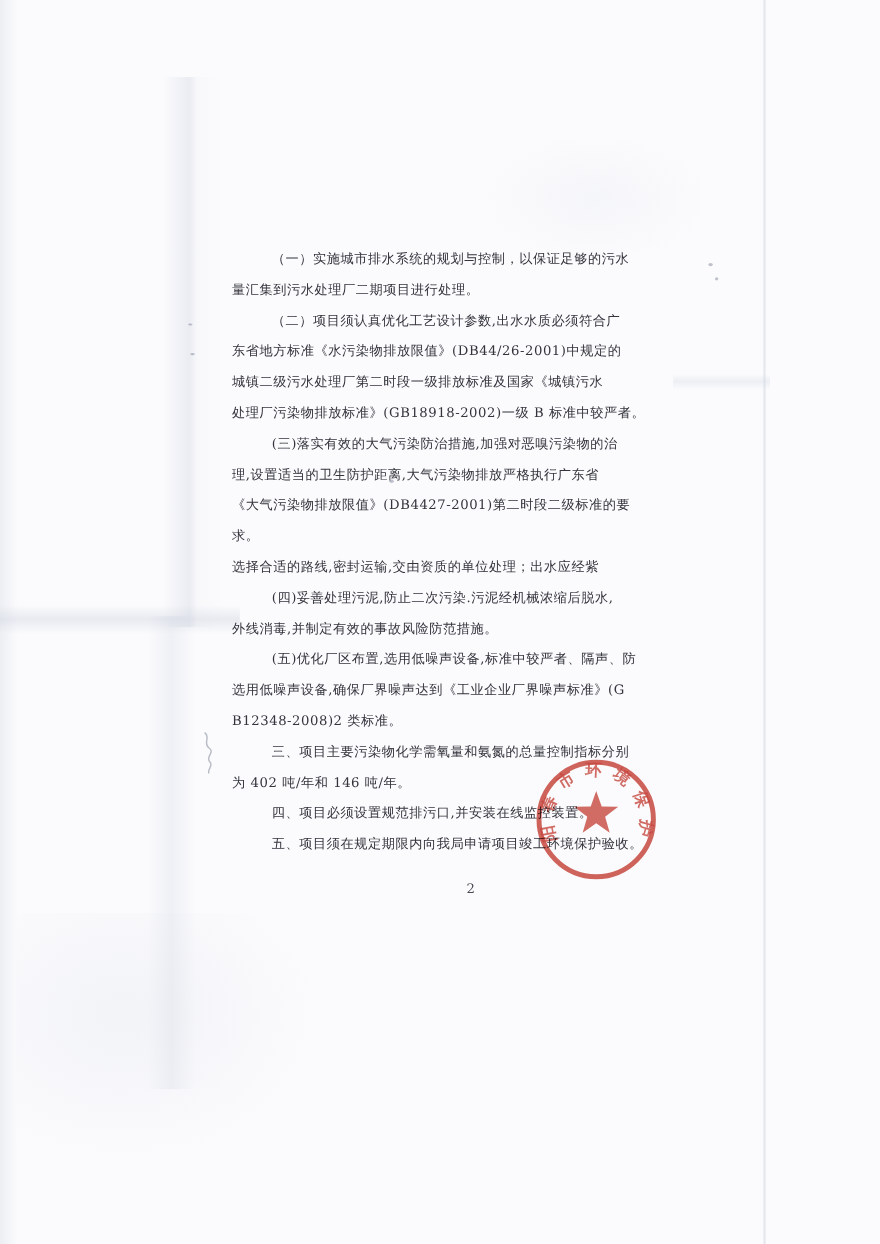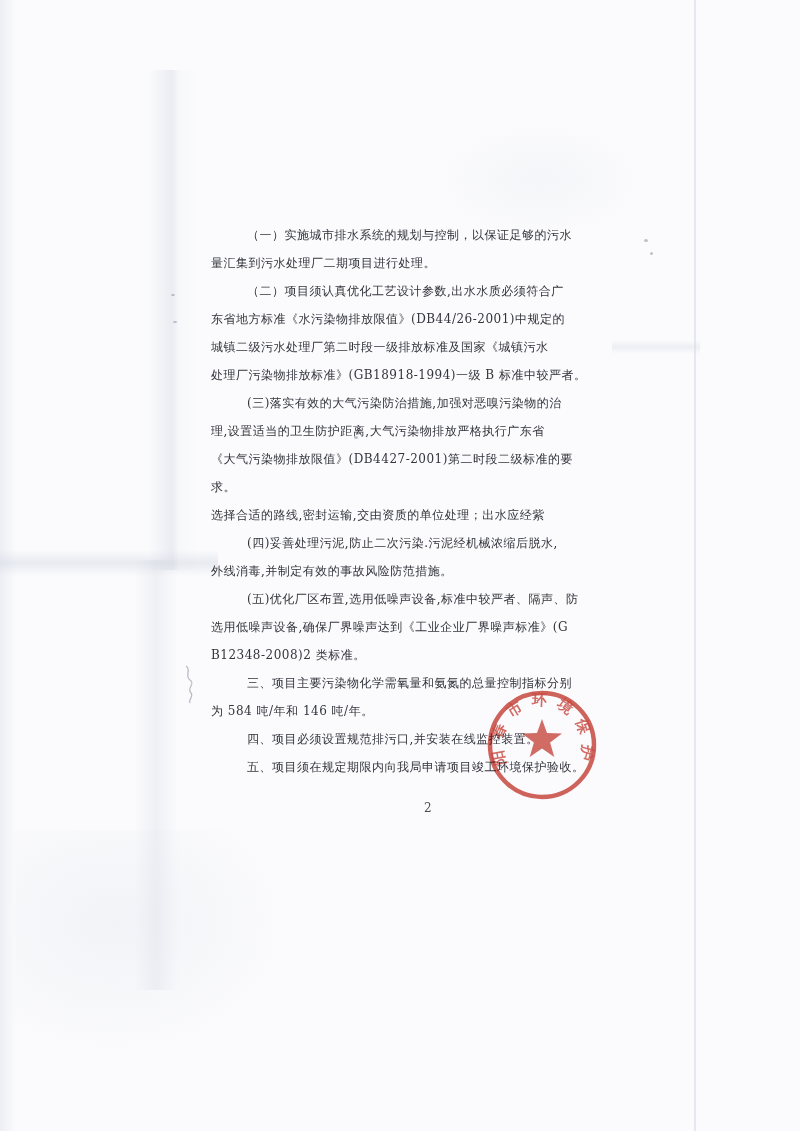--- a/index.html
+++ b/index.html
@@ -79,33 +79,33 @@
   <svg class="artifact squiggle" viewBox="0 0 26 44">
     <path d="M8,4 C14,8 6,14 12,18 C18,22 8,26 13,31 C16,34 10,38 12,41" fill="none" stroke="rgba(130,136,152,0.55)" stroke-width="1.3"></path>
   </svg>
 
   <div class="text-block">
     <div class="line ind">（一）实施城市排水系统的规划与控制，以保证足够的污水</div>
     <div class="line">量汇集到污水处理厂二期项目进行处理。</div>
     <div class="line ind">（二）项目须认真优化工艺设计参数,出水水质必须符合广</div>
     <div class="line">东省地方标准《水污染物排放限值》(DB44/26-2001)中规定的</div>
     <div class="line">城镇二级污水处理厂第二时段一级排放标准及国家《城镇污水</div>
-    <div class="line">处理厂污染物排放标准》(GB18918-1994)一级 B 标准中较严者。</div>
+    <div class="line">处理厂污染物排放标准》(GB18918-2002)一级 B 标准中较严者。</div>
     <div class="line ind">(三)落实有效的大气污染防治措施,加强对恶嗅污染物的治</div>
     <div class="line">理,设置适当的卫生防护距离,大气污染物排放严格执行广东省</div>
     <div class="line">《大气污染物排放限值》(DB4427-2001)第二时段二级标准的要</div>
     <div class="line">求。</div>
     <div class="line">选择合适的路线,密封运输,交由资质的单位处理；出水应经紫</div>
     <div class="line ind">(四)妥善处理污泥,防止二次污染.污泥经机械浓缩后脱水,</div>
     <div class="line">外线消毒,并制定有效的事故风险防范措施。</div>
     <div class="line ind">(五)优化厂区布置,选用低噪声设备,标准中较严者、隔声、防</div>
     <div class="line">选用低噪声设备,确保厂界噪声达到《工业企业厂界噪声标准》(G</div>
     <div class="line">B12348-2008)2 类标准。</div>
     <div class="line ind">三、项目主要污染物化学需氧量和氨氮的总量控制指标分别</div>
-    <div class="line">为 584 吨/年和 146 吨/年。</div>
+    <div class="line">为 402 吨/年和 146 吨/年。</div>
     <div class="line ind">四、项目必须设置规范排污口,并安装在线监控装置。</div>
     <div class="line ind">五、项目须在规定期限内向我局申请项目竣工环境保护验收。</div>
   </div>
 
 
   <div class="page-number">2</div>
 
   <div class="seal">
     <svg viewBox="0 0 112 112">
       <circle cx="56" cy="56" r="52" fill="none" stroke-width="4.5" opacity="0.85" stroke="#c63a30"></circle>

